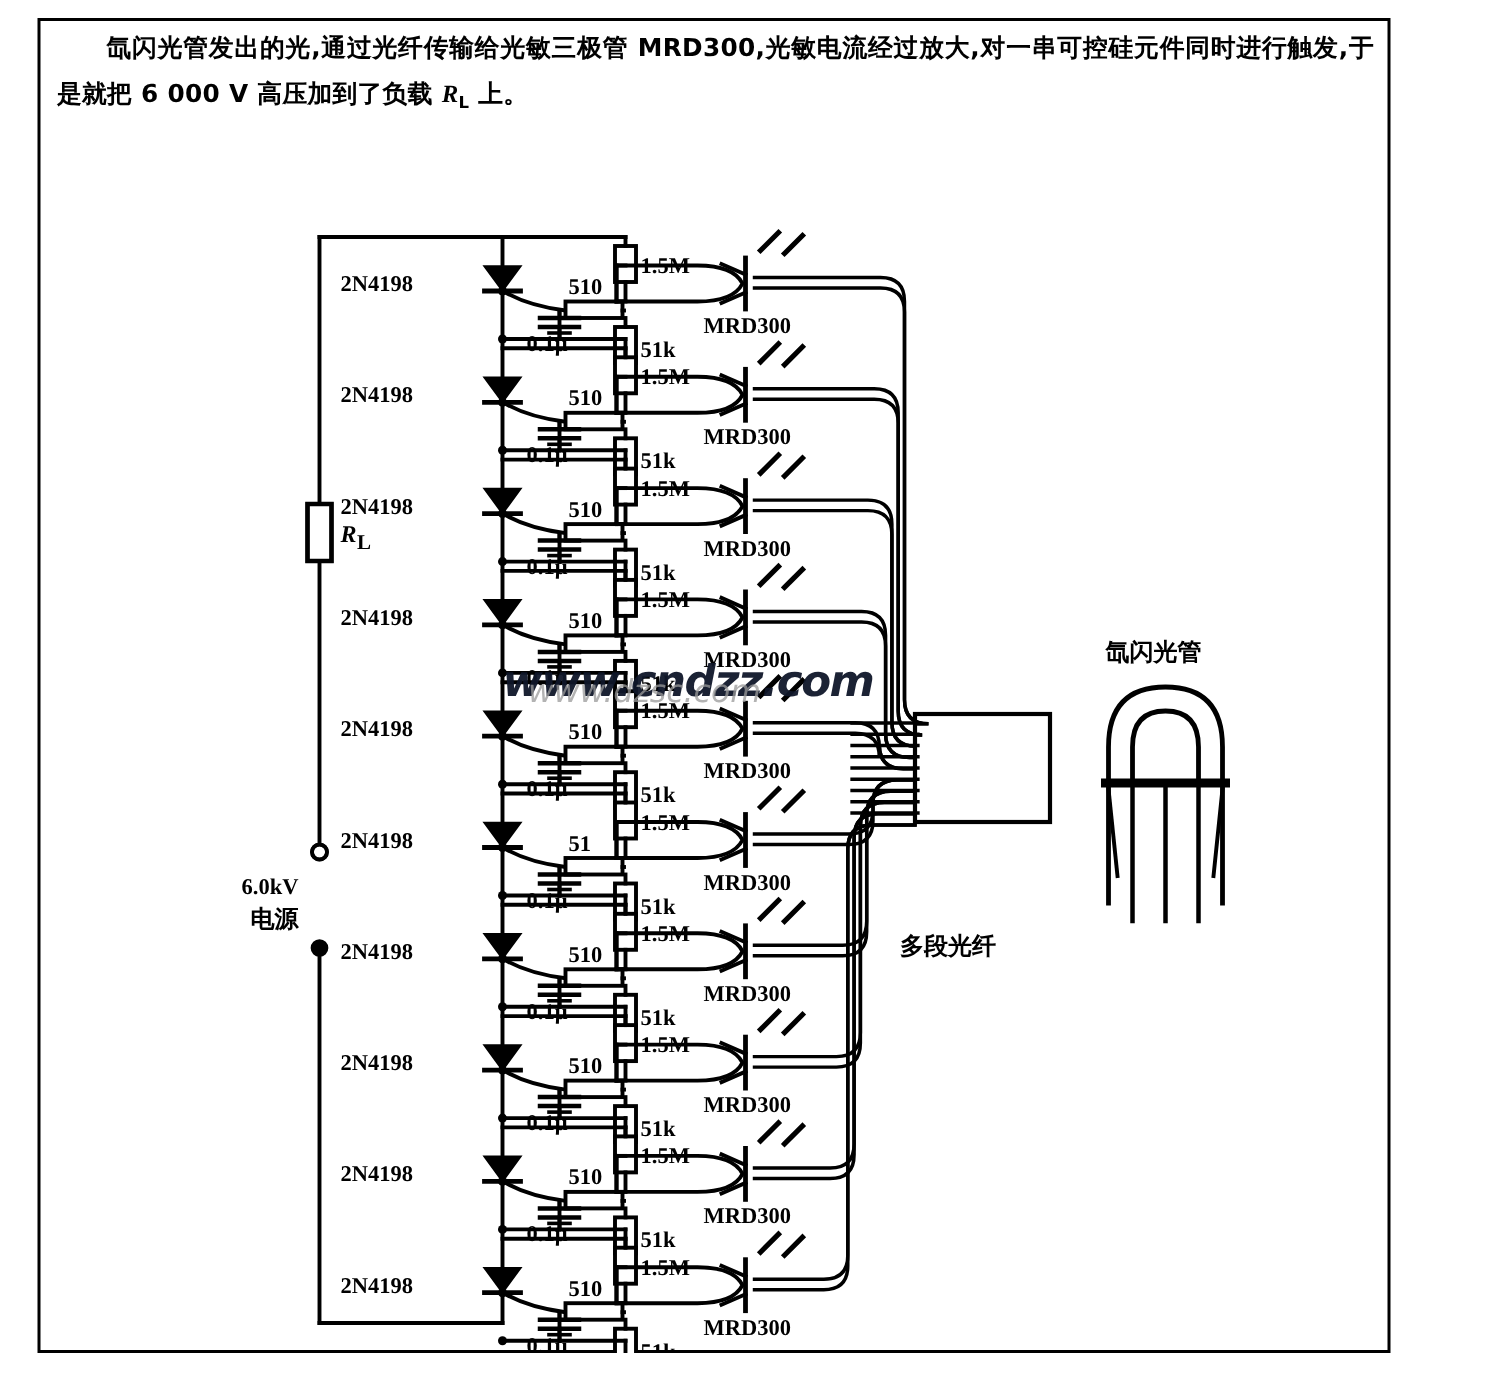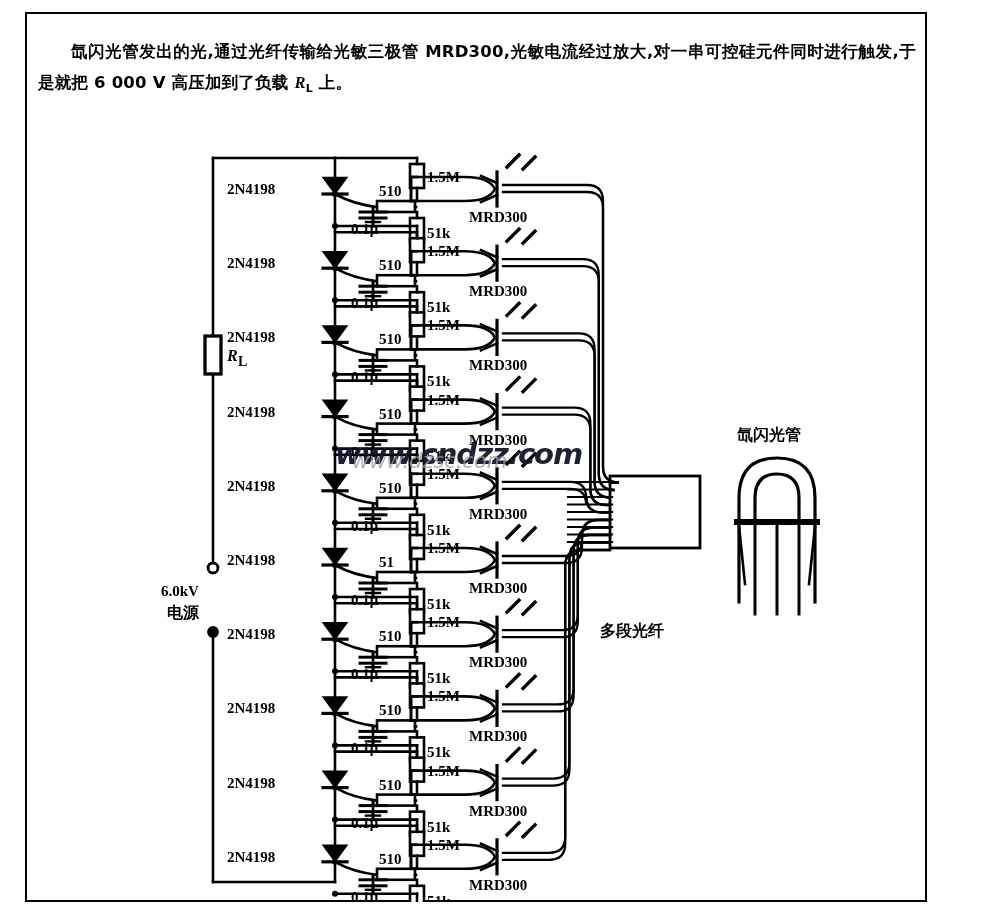--- a/index.html
+++ b/index.html
@@ -20,21 +20,20 @@
     left:25px;top:12px;
     width:902px;height:890px;
     border:2px solid #000;
     box-sizing:border-box;
   }
   
   .textblock{
     position:absolute;
     left:38px;top:16px;
     width:878px;
-    margin-top:20px;
   }
   .para{
     font-family:"DejaVu Sans","Liberation Sans",sans-serif;
     font-size:16.5px;
     line-height:31px;
     letter-spacing:0.2px;
     text-indent:2em;
     margin:0;
     font-weight:600;
     color:#000;

